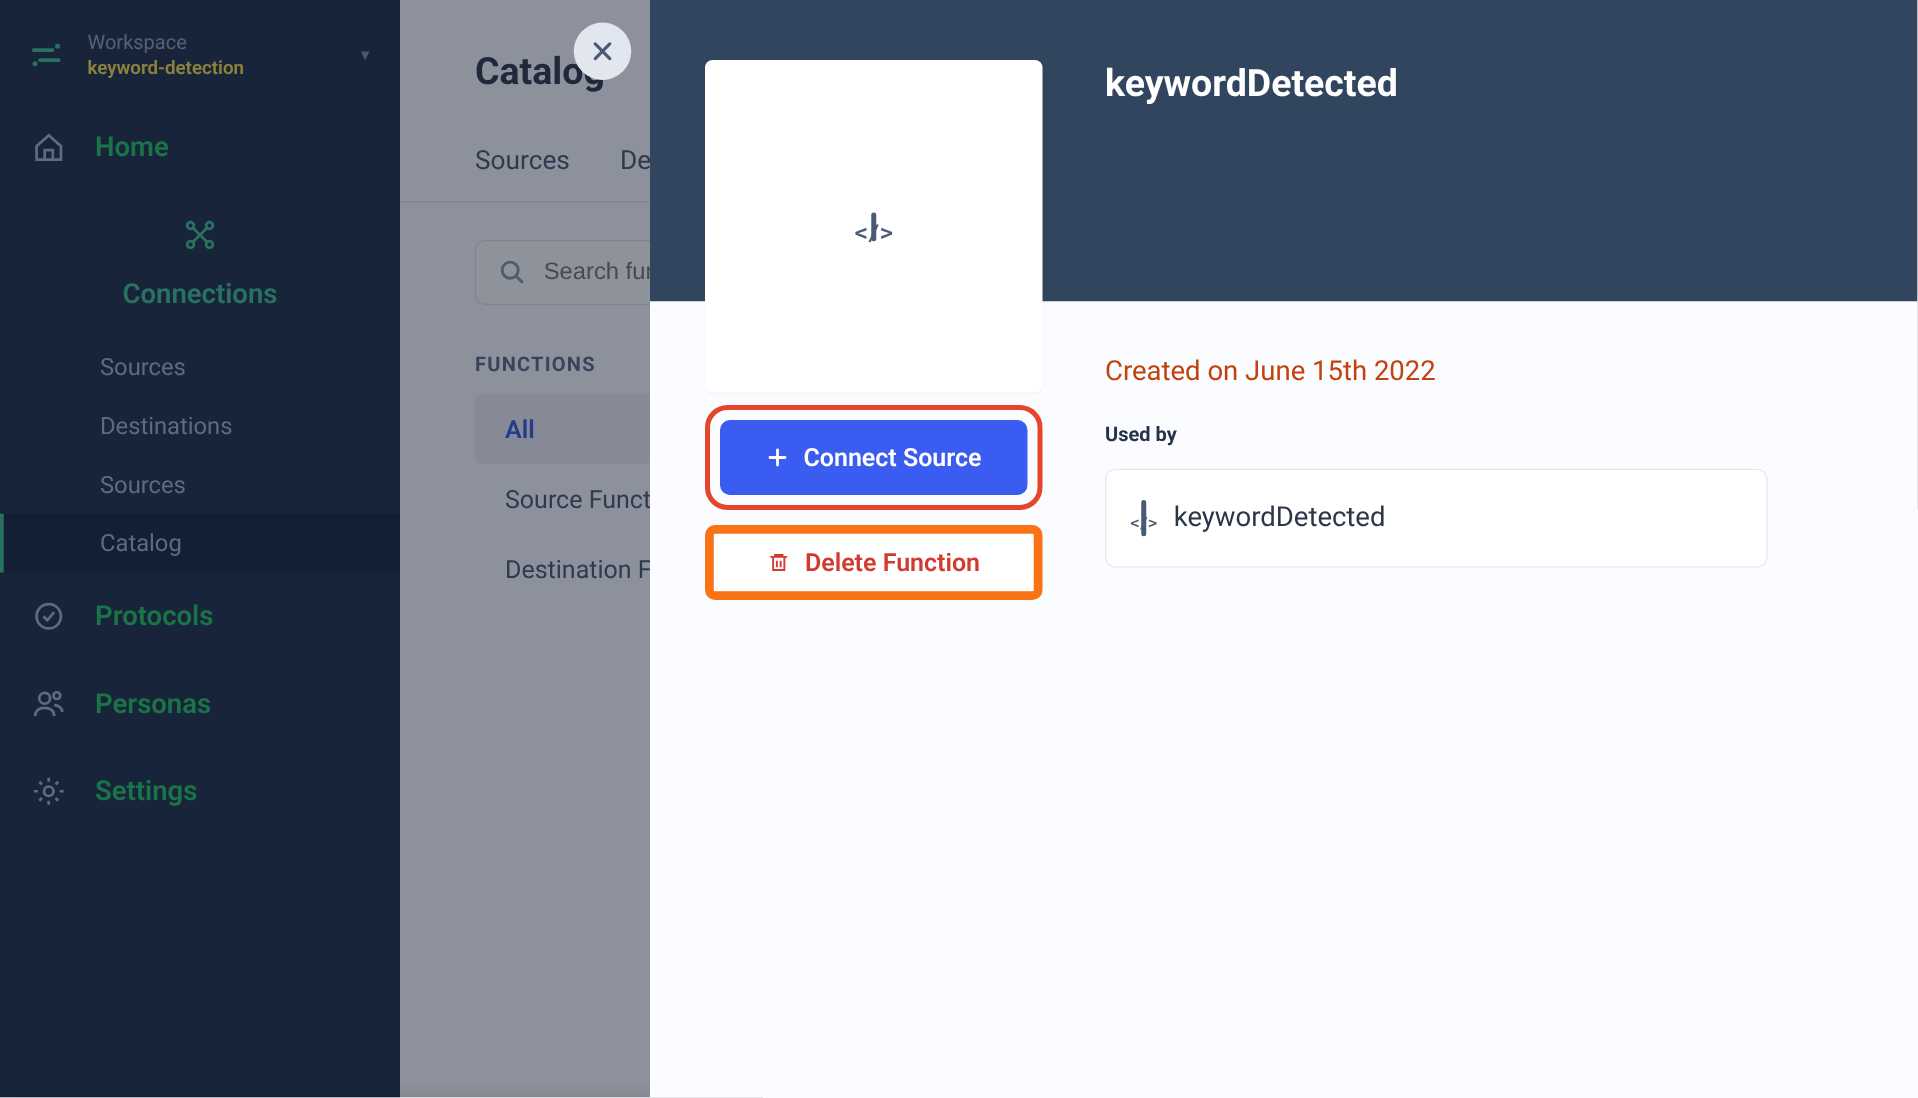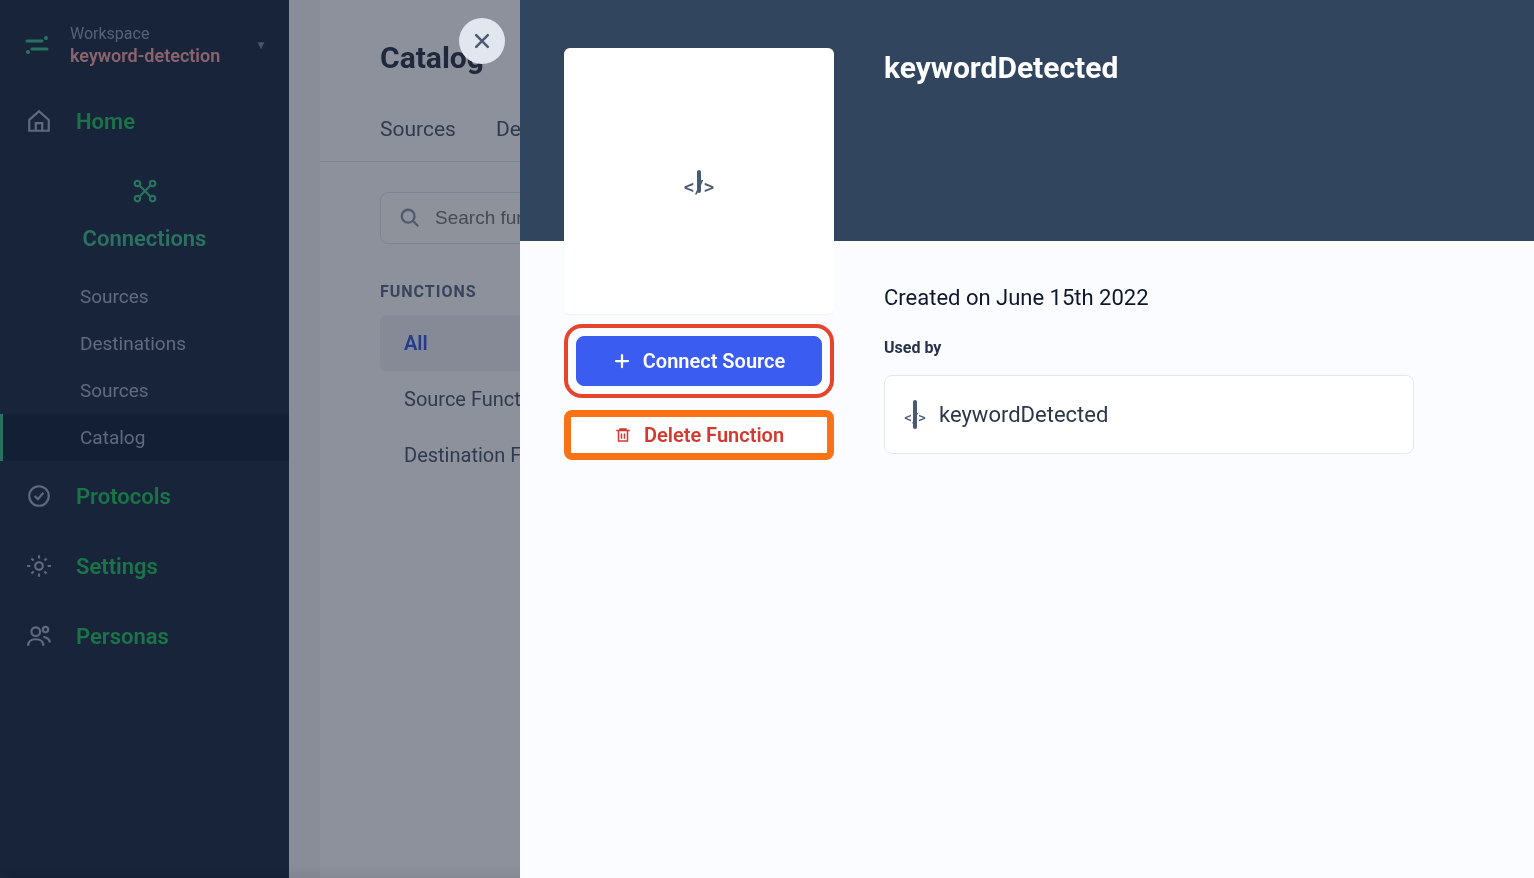--- a/index.html
+++ b/index.html
@@ -9,38 +9,38 @@
     width: 1534px;
     height: 878px;
     overflow: hidden;
     position: relative;
   }
 
   
   .sidebar {
     position: absolute;
     left: 0; top: 0; bottom: 0;
-    width: 289px;
+    width: 320px;
     background: #1b2c45;
     color: #b5bfd0;
     padding-top: 10px;
   }
   .workspace {
     display: flex;
     align-items: center;
     padding: 14px 22px 20px 22px;
     gap: 18px;
   }
   .ws-icon {
     width: 30px; height: 30px;
     display:flex;align-items:center;justify-content:center;
   }
   .ws-text { flex:1; }
   .ws-label { font-size: 16px; color:#95a1b8;}
-  .ws-name  { font-size: 18px; font-weight:600; color:#fca5a5; margin-top:2px;}
+  .ws-name  { font-size: 15px; font-weight:600; color:#fde047; margin-top:2px;}
   .ws-caret { color:#7a889f; font-size:12px; }
 
   .nav-item {
     display:flex; align-items:center;
     gap: 22px;
     padding: 22px 24px;
     font-size: 22px;
     font-weight:600;
     color:#22c55e;
     cursor:pointer;
@@ -135,21 +135,21 @@
   }
 
   .card-actions{ margin-top:10px; display:flex; flex-direction:column; gap:12px;}
   .highlight-ring{
     border:4px solid #e5452b;
     border-radius:18px;
     padding:8px;
   }
   .btn{
     display:flex;align-items:center;justify-content:center;gap:12px;
-    border-radius:8px; height:50px;
+    border-radius:8px; height:60px;
     font-size:20px; font-weight:600;
     cursor:pointer;
     border:1px solid #d9deea;
     background:#fff;
     color:#2b3648;
   }
   .btn-primary{
     background:#3a5cf0; color:#fff; border:1px solid #3a5cf0;
   }
   .btn-danger{
@@ -172,21 +172,21 @@
     display:flex;align-items:flex-start;
     padding-left:364px;
     padding-top:50px;
   }
   .detail-title{ color:#fff; font-size:30px; font-weight:700;}
   .detail-body{
     padding:44px 0 0 364px;
     padding-right:120px;
     color:#3d4a62;
   }
-  .created{ font-size:22px; color:#0f172a;}
+  .created{ font-size:22px; color:#c2410c;}
   .usedby-label{ font-size:16px; font-weight:700; margin-top:28px; color:#26324a;}
   .usedby-card{
     margin-top:18px;
     border:1px solid #e3e7f0; border-radius:8px;
     background:#fff;
     padding:26px 28px;
     display:flex;align-items:center;gap:22px;
     max-width:530px;
     font-size:22px;color:#2b3648;
   }
@@ -257,37 +257,37 @@
           <circle cx="12" cy="12" r="9"></circle>
           <path d="M8 12 L11 15 L16 9"></path>
         </svg>
     </span>
     <span>Protocols</span>
   </div>
 
   <div class="nav-item">
     <span class="icn">
       <svg width="26" height="26" viewBox="0 0 24 24" fill="none" stroke="#a8b2c6" stroke-width="2">
-          <circle cx="12" cy="12" r="3.5"></circle>
-          <path d="M12 2 V5 M12 19 V22 M4 12 H1 M23 12 H20 M5 5 L7 7 M17 17 L19 19 M19 5 L17 7 M7 17 L5 19"></path>
-        </svg>
-    </span>
-    <span>Settings</span>
-  </div>
-
-  <div class="nav-item">
-    <span class="icn">
-      <svg width="26" height="26" viewBox="0 0 24 24" fill="none" stroke="#a8b2c6" stroke-width="2">
           <circle cx="9" cy="8" r="4"></circle>
           <path d="M2 21 C2 17 5 15 9 15 C13 15 16 17 16 21"></path>
           <circle cx="18" cy="6" r="2.5"></circle>
           <path d="M16 13 C19 13 22 15 22 18"></path>
         </svg>
     </span>
     <span>Personas</span>
+  </div>
+
+  <div class="nav-item">
+    <span class="icn">
+      <svg width="26" height="26" viewBox="0 0 24 24" fill="none" stroke="#a8b2c6" stroke-width="2">
+          <circle cx="12" cy="12" r="3.5"></circle>
+          <path d="M12 2 V5 M12 19 V22 M4 12 H1 M23 12 H20 M5 5 L7 7 M17 17 L19 19 M19 5 L17 7 M7 17 L5 19"></path>
+        </svg>
+    </span>
+    <span>Settings</span>
   </div>
 </div>
 
 <div class="main">
   <div class="main-header">
     <div class="page-title">Catalog</div>
     <div class="tabs">
       <div class="tab">Sources</div>
       <div class="tab">Destinations</div>
     </div>

